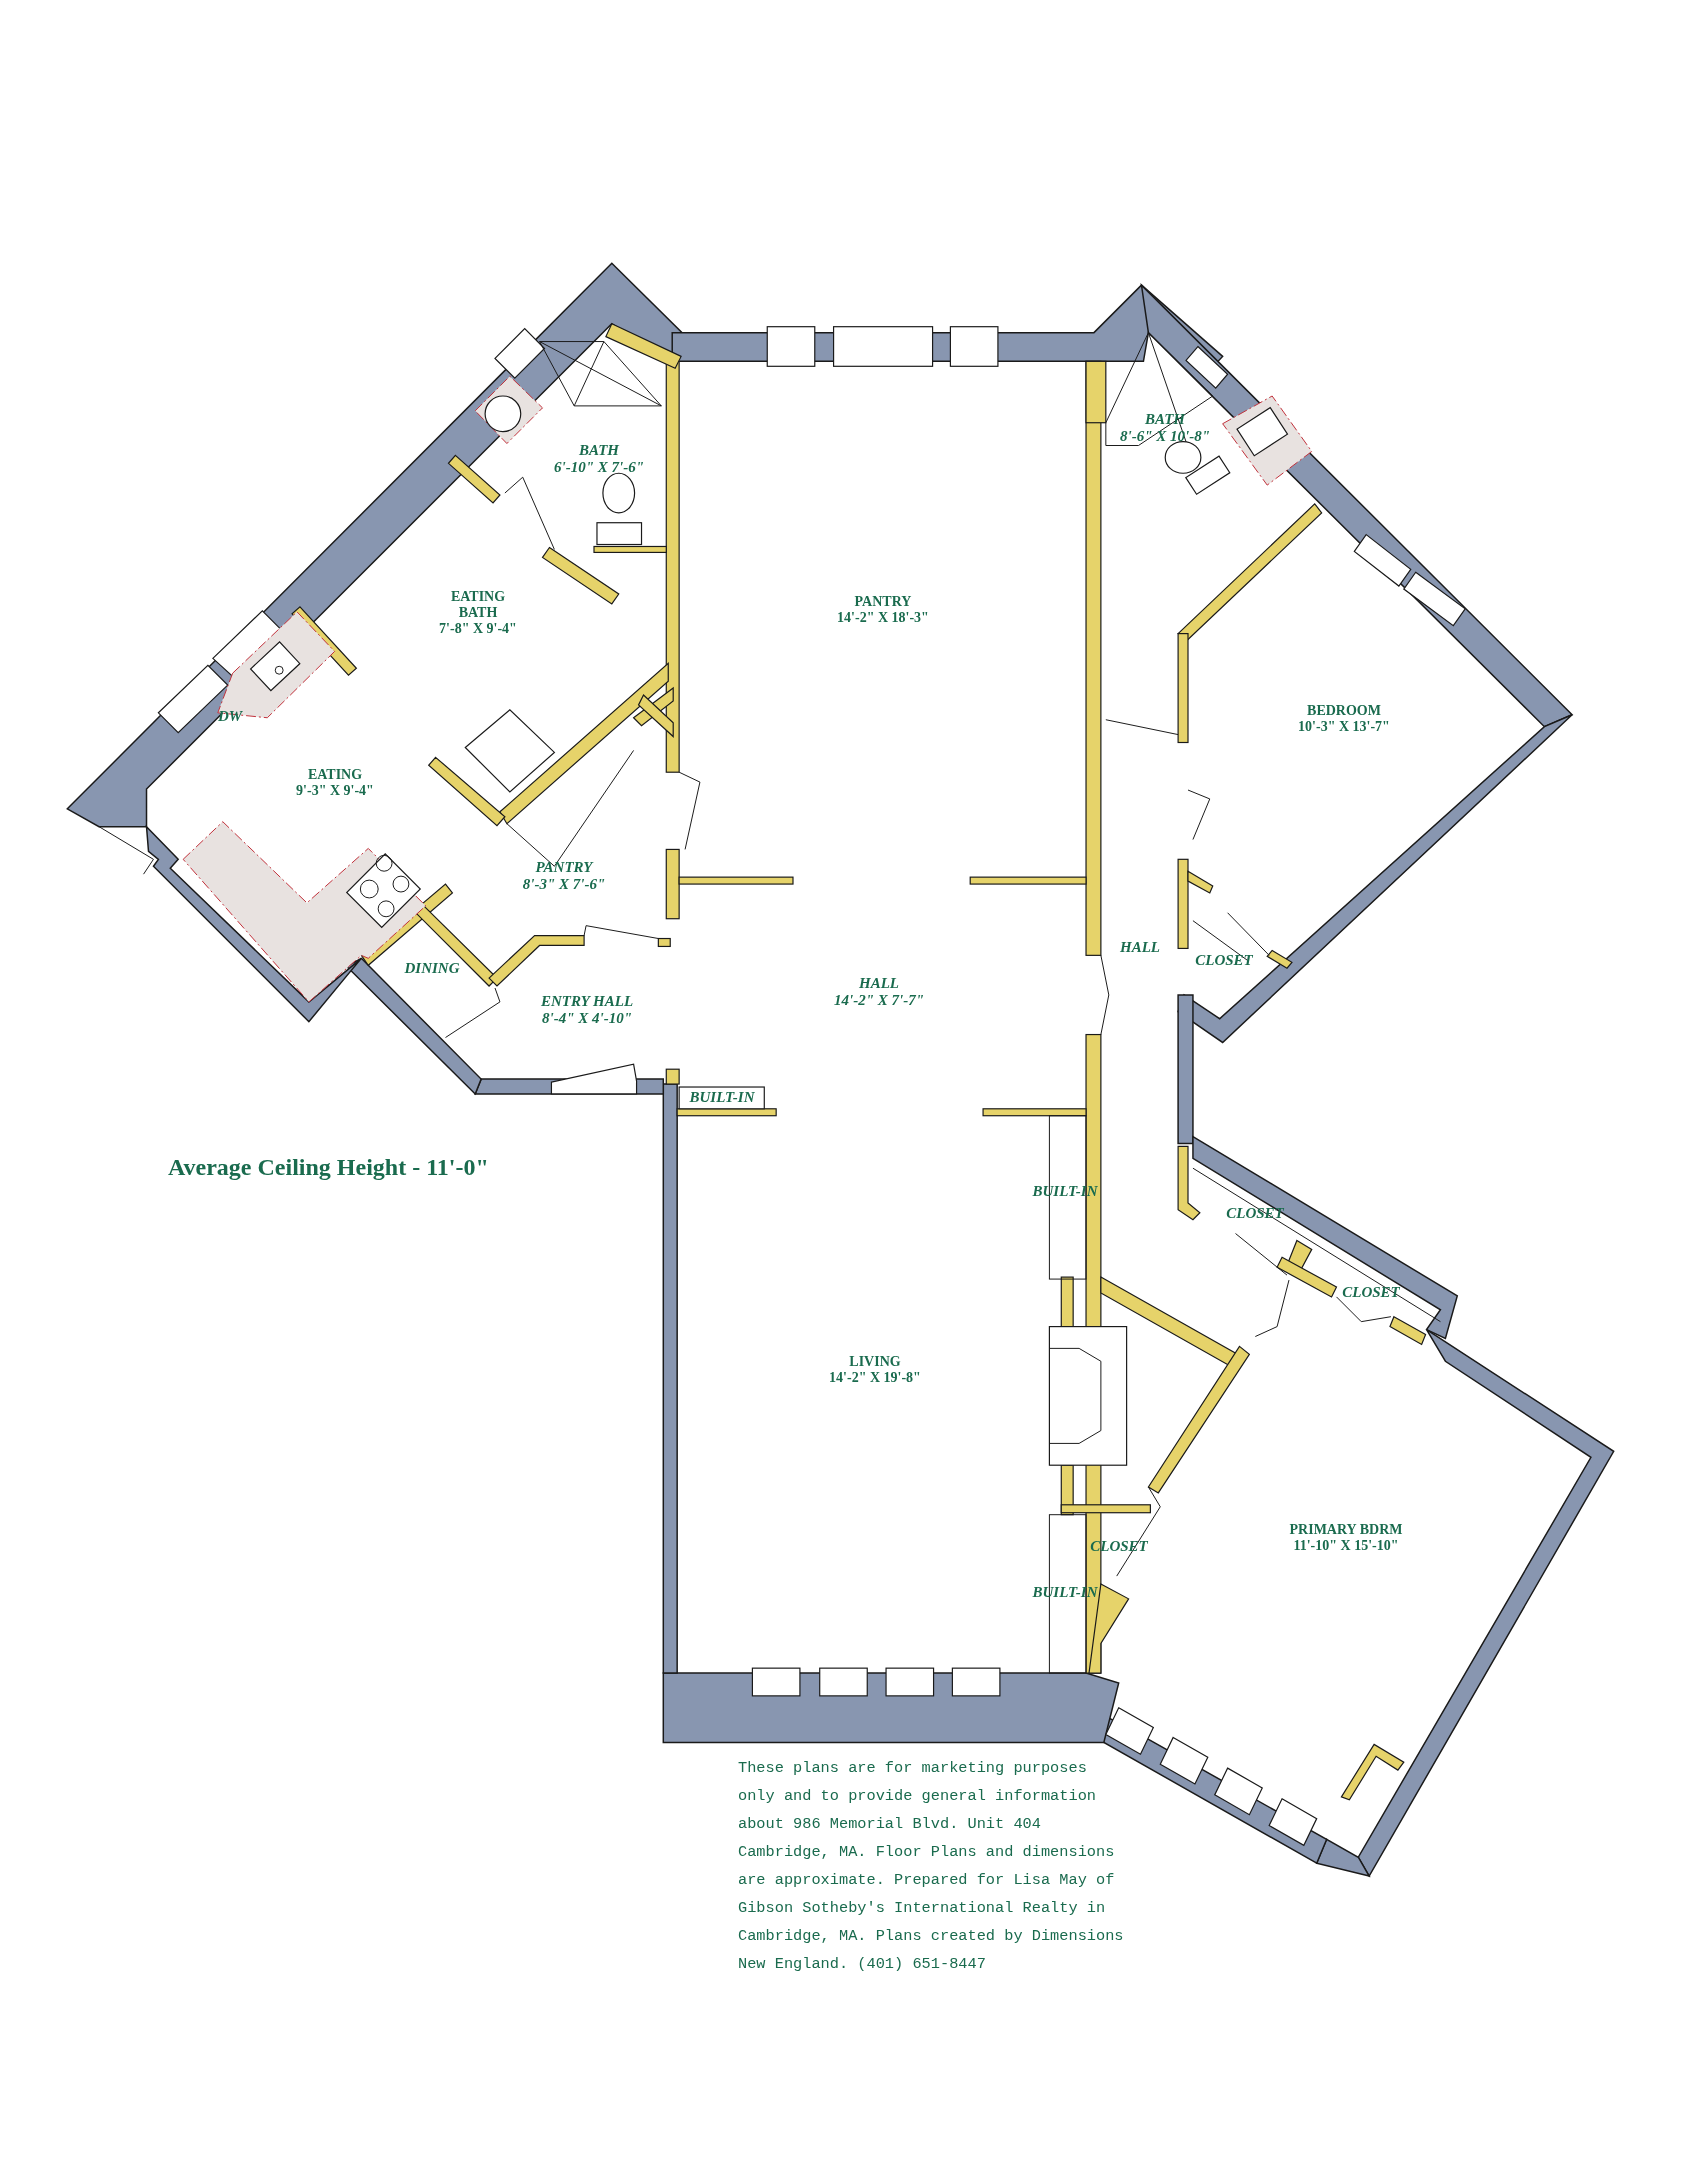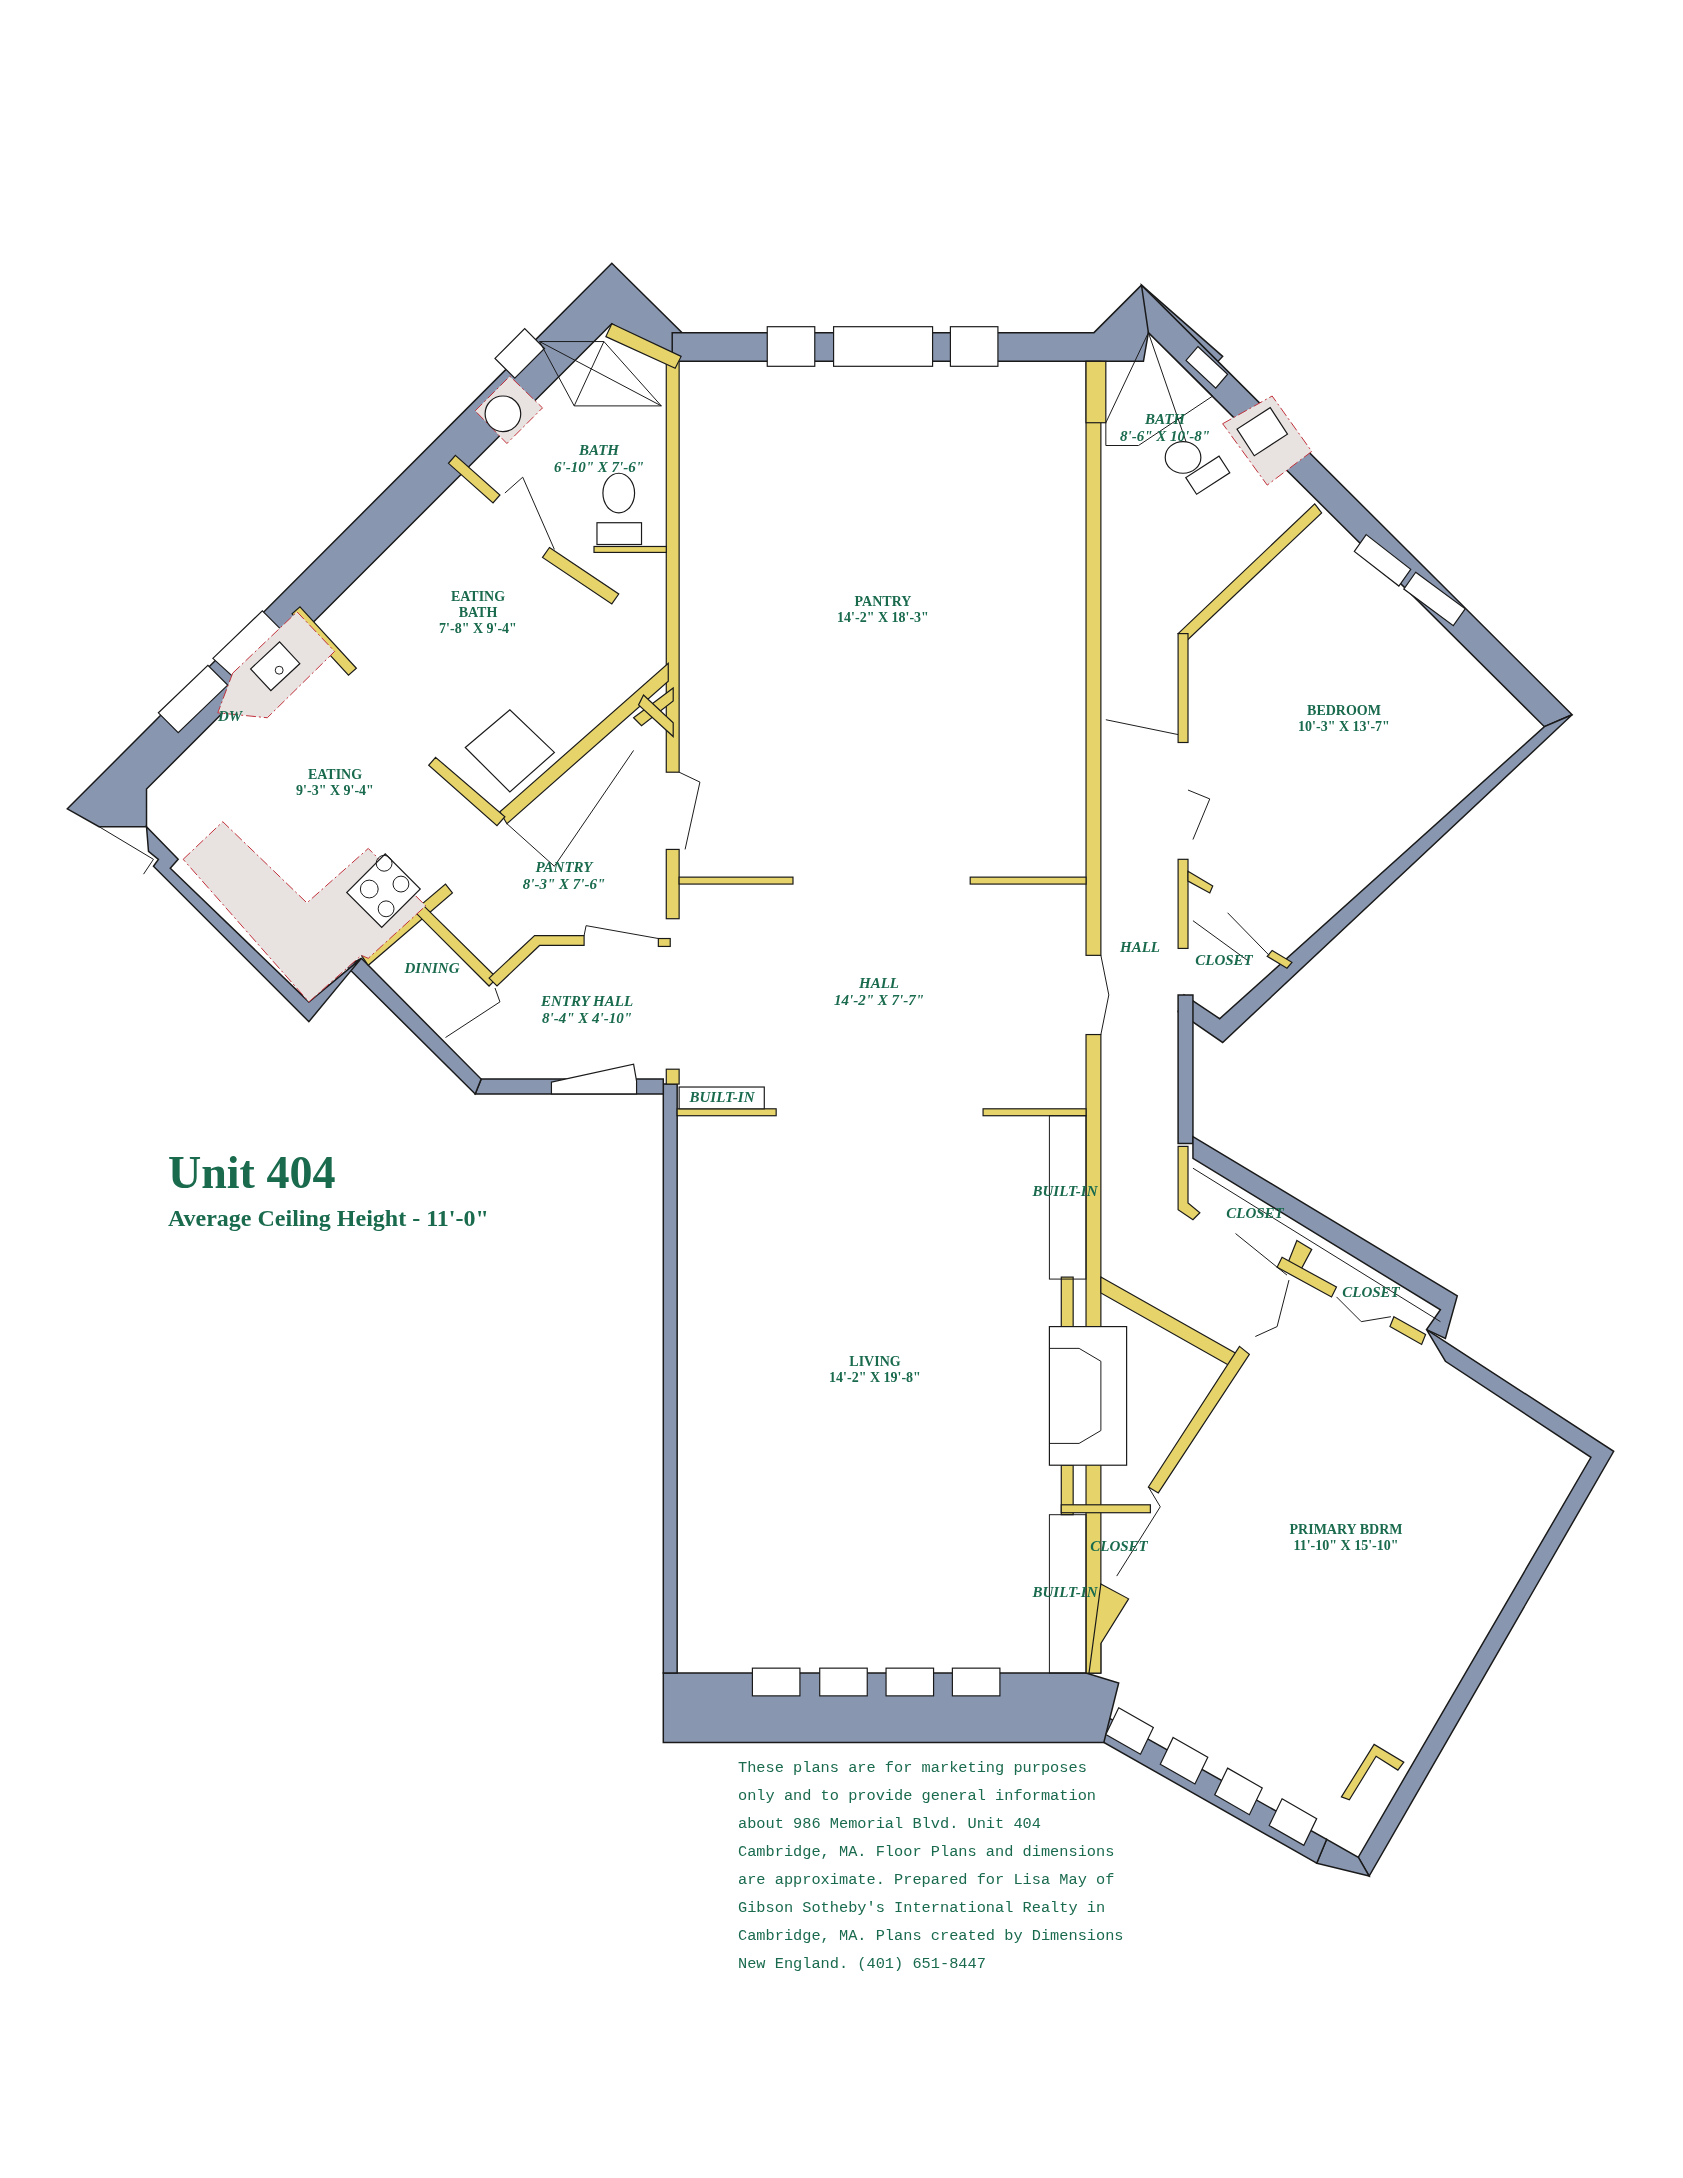--- a/index.html
+++ b/index.html
@@ -197,21 +197,20 @@
     <polyline class="thin" points="1160,1502 1172,1522 1128,1592"></polyline>
   </g>
 
   <g>
     <line class="thin" x1="1205" y1="1180" x2="1455" y2="1335"></line>
     <line class="thin" x1="1205" y1="930" x2="1260" y2="970"></line>
   </g>
 </svg>
 
 <div class="title">
-  <span class="unit">Unit 404</span>
   <span class="ceil">Average Ceiling Height - 11'-0"</span>
 </div>
 
 <div class="lbl sz-sm" style="left:599px; top:442px;">
   <span class="n">BATH</span>
   <span class="d">6'-10" X 7'-6"</span>
 </div>
 
 <div class="lbl sz-lg" style="left:478px; top:589px;">
   <span class="n">EATING</span>

